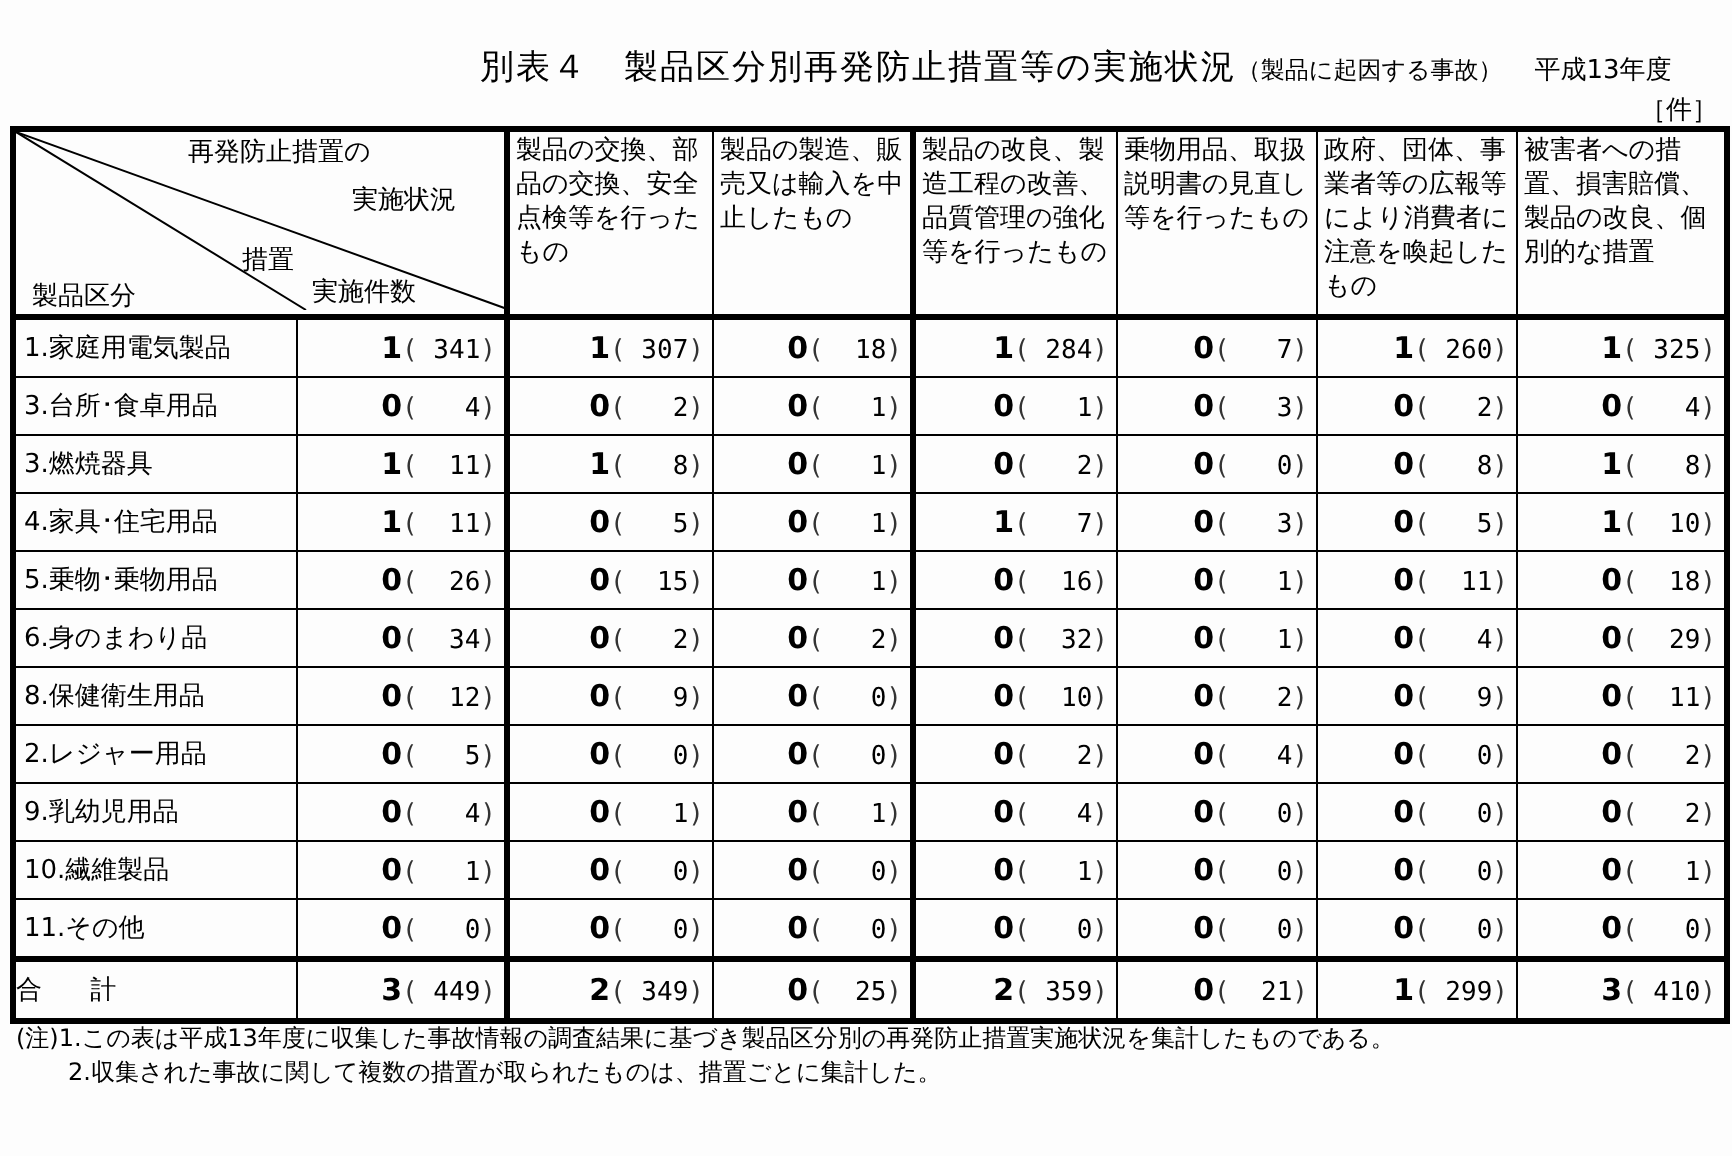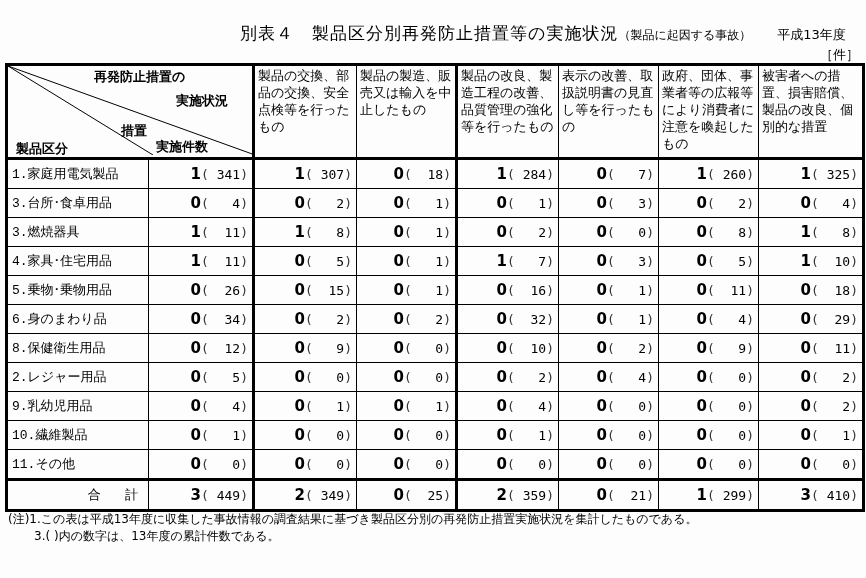--- a/index.html
+++ b/index.html
@@ -1,34 +1,34 @@
 <!DOCTYPE html>
 <html><head>
 <meta charset="utf-8">
 <style>
   html, body { margin: 0; padding: 0; background: #fdfdfd; }
   body { width: 866px; height: 578px; position: relative; overflow: hidden;
          font-family: "DejaVu Sans", "Liberation Sans", sans-serif; color: #000; }
   .title { position: absolute; top: 22px; left: 240px; font-size: 17px; letter-spacing: 1px; white-space: nowrap; }
   .title .sub { font-size: 12px; letter-spacing: 0; margin-top: 20px; }
-  .title .year { font-size: 13px; letter-spacing: 0; margin-left: 26px; }
+  .title .year { font-size: 13px; letter-spacing: 0; margin-left: 16px; }
   .unit { position: absolute; top: 46px; left: 820px; font-size: 13px; }
   table { position: absolute; top: 63px; left: 5px; border-collapse: collapse;
           border: 3px solid #000; table-layout: fixed; width: 857px; }
   td { border: 1px solid #000; padding: 0; font-size: 13px; height: 28px; overflow: hidden; }
   .hdr td { height: 89px; vertical-align: top; line-height: 17px; padding: 1px 3px; font-size: 13px; }
-  .hdr td.diag { position: relative; padding: 0; font-weight: bold; }
+  .hdr td.diag { position: relative; padding: 0; }
   .thickL { border-left: 3px solid #000 !important; }
   .thickB td { border-bottom: 3px solid #000; }
   .thickT td { border-top: 3px solid #000; }
-  .cat { padding-left: 4px !important; white-space: nowrap; font-family: Liberation Mono, monospace; }
+  .cat { padding-left: 4px !important; white-space: nowrap; }
   .num { text-align: right; padding-right: 4px; white-space: nowrap; font-family: "DejaVu Sans Mono", monospace; font-size: 13px; }
   .num b { font-family: "DejaVu Sans", sans-serif; font-weight: bold; font-size: 15px; }
   .num .p { color: #333; }
-  .total-label { text-align: right; letter-spacing: 10px; }
+  .total-label { text-align: left; letter-spacing: 10px; }
   .diag svg { position: absolute; left: 0; top: 0; }
   .dl { position: absolute; font-size: 13px; white-space: nowrap; }
   .notes { position: absolute; top: 511px; left: 8px; font-size: 12px; line-height: 17px; }
   .notes div { white-space: nowrap; }
   .notes .ind { padding-left: 26px; }
 </style>
 </head>
 <body>
 
 <div class="title">
@@ -56,21 +56,21 @@
       </svg>
       <span class="dl" style="left:86px;top:2px">再発防止措置の</span>
       <span class="dl" style="left:168px;top:26px">実施状況</span>
       <span class="dl" style="left:113px;top:56px">措置</span>
       <span class="dl" style="left:148px;top:72px">実施件数</span>
       <span class="dl" style="left:8px;top:74px">製品区分</span>
     </td>
     <td class="thickL">製品の交換、部品の交換、安全点検等を行ったもの</td>
     <td>製品の製造、販売又は輸入を中止したもの</td>
     <td class="thickL">製品の改良、製造工程の改善、品質管理の強化等を行ったもの</td>
-    <td>表示の改善、取扱説明書の見直し等を行ったもの</td>
+    <td>乗物用品、取扱説明書の見直し等を行ったもの</td>
     <td>政府、団体、事業者等の広報等により消費者に注意を喚起したもの</td>
     <td>被害者への措置、損害賠償、製品の改良、個別的な措置</td>
   </tr>
   </tbody>
     <tbody id="body-rows">
       <tr>
         <td class="cat">1.家庭用電気製品</td>
         <td class="num"><b>1</b><span class="p">(</span><span class="pv">&nbsp;341</span><span class="p">)</span></td>
         <td class="num thickL"><b>1</b><span class="p">(</span><span class="pv">&nbsp;307</span><span class="p">)</span></td>
         <td class="num"><b>0</b><span class="p">(</span><span class="pv">&nbsp;&nbsp;18</span><span class="p">)</span></td>
@@ -189,14 +189,14 @@
     <td class="num thickL"><b>2</b><span class="p">(</span><span class="pv">&nbsp;359</span><span class="p">)</span></td>
     <td class="num"><b>0</b><span class="p">(</span><span class="pv">&nbsp;&nbsp;21</span><span class="p">)</span></td>
     <td class="num"><b>1</b><span class="p">(</span><span class="pv">&nbsp;299</span><span class="p">)</span></td>
     <td class="num"><b>3</b><span class="p">(</span><span class="pv">&nbsp;410</span><span class="p">)</span></td>
   </tr>
 </tbody>
   </table>
 
 <div class="notes">
   <div>(注)1.この表は平成13年度に収集した事故情報の調査結果に基づき製品区分別の再発防止措置実施状況を集計したものである。</div>
-  <div class="ind">3.(  )内の数字は、13年度の累計件数である。</div>
+  <div class="ind">2.収集された事故に関して複数の措置が取られたものは、措置ごとに集計した。</div>
 </div>
 
 </body></html>

